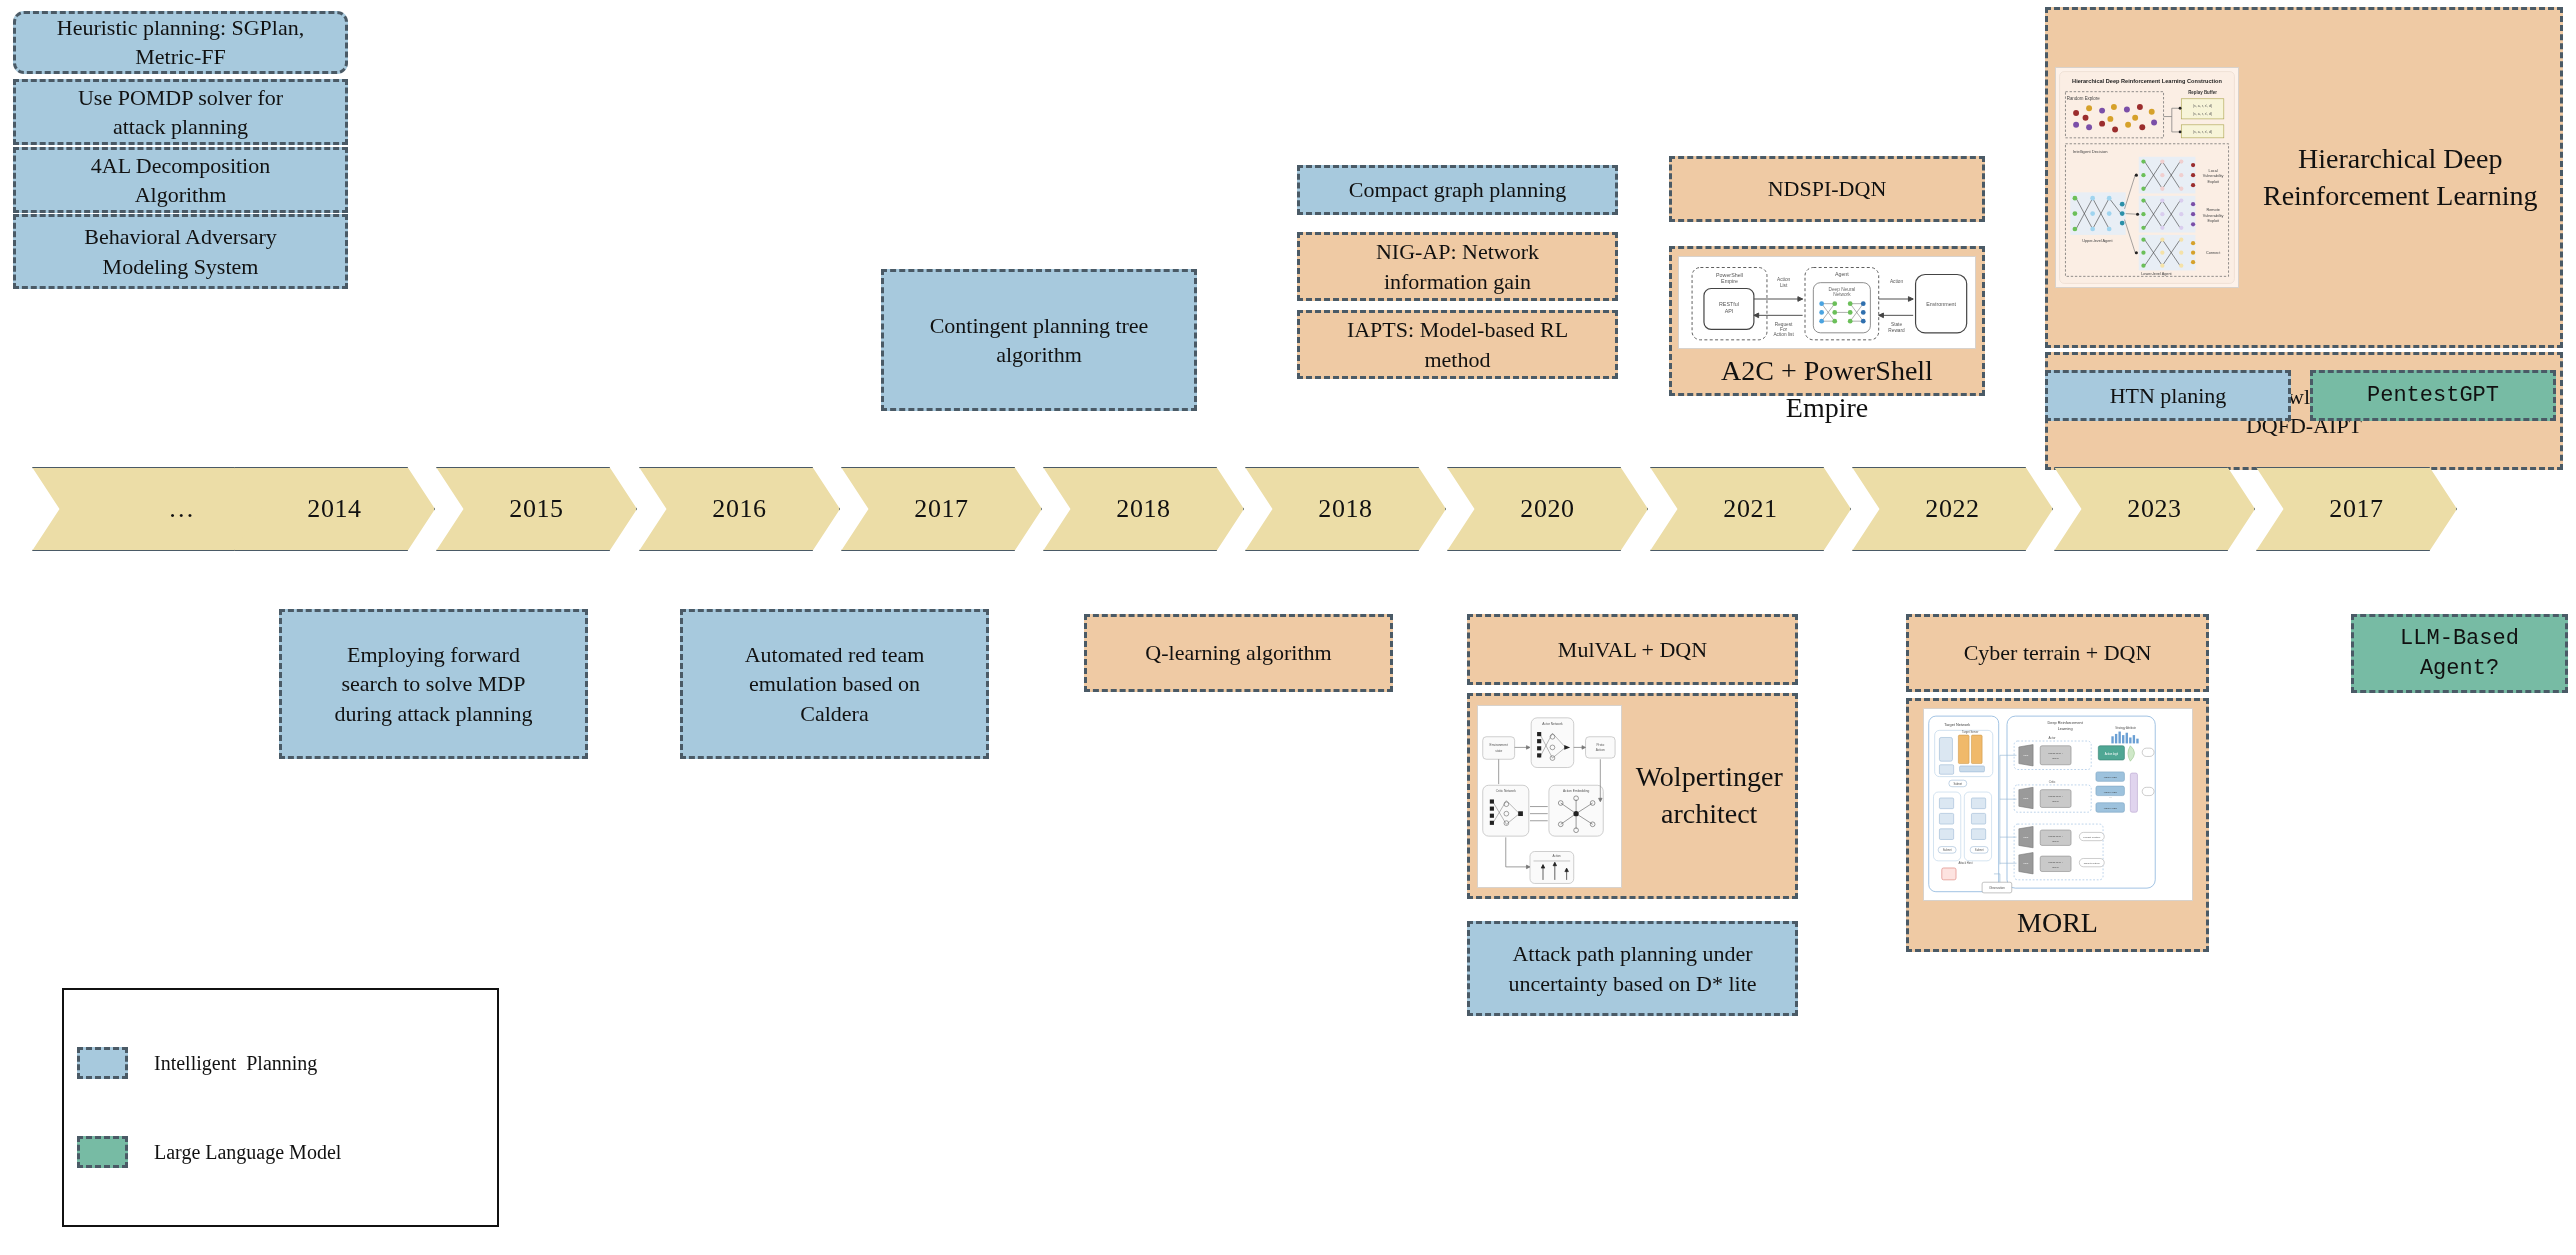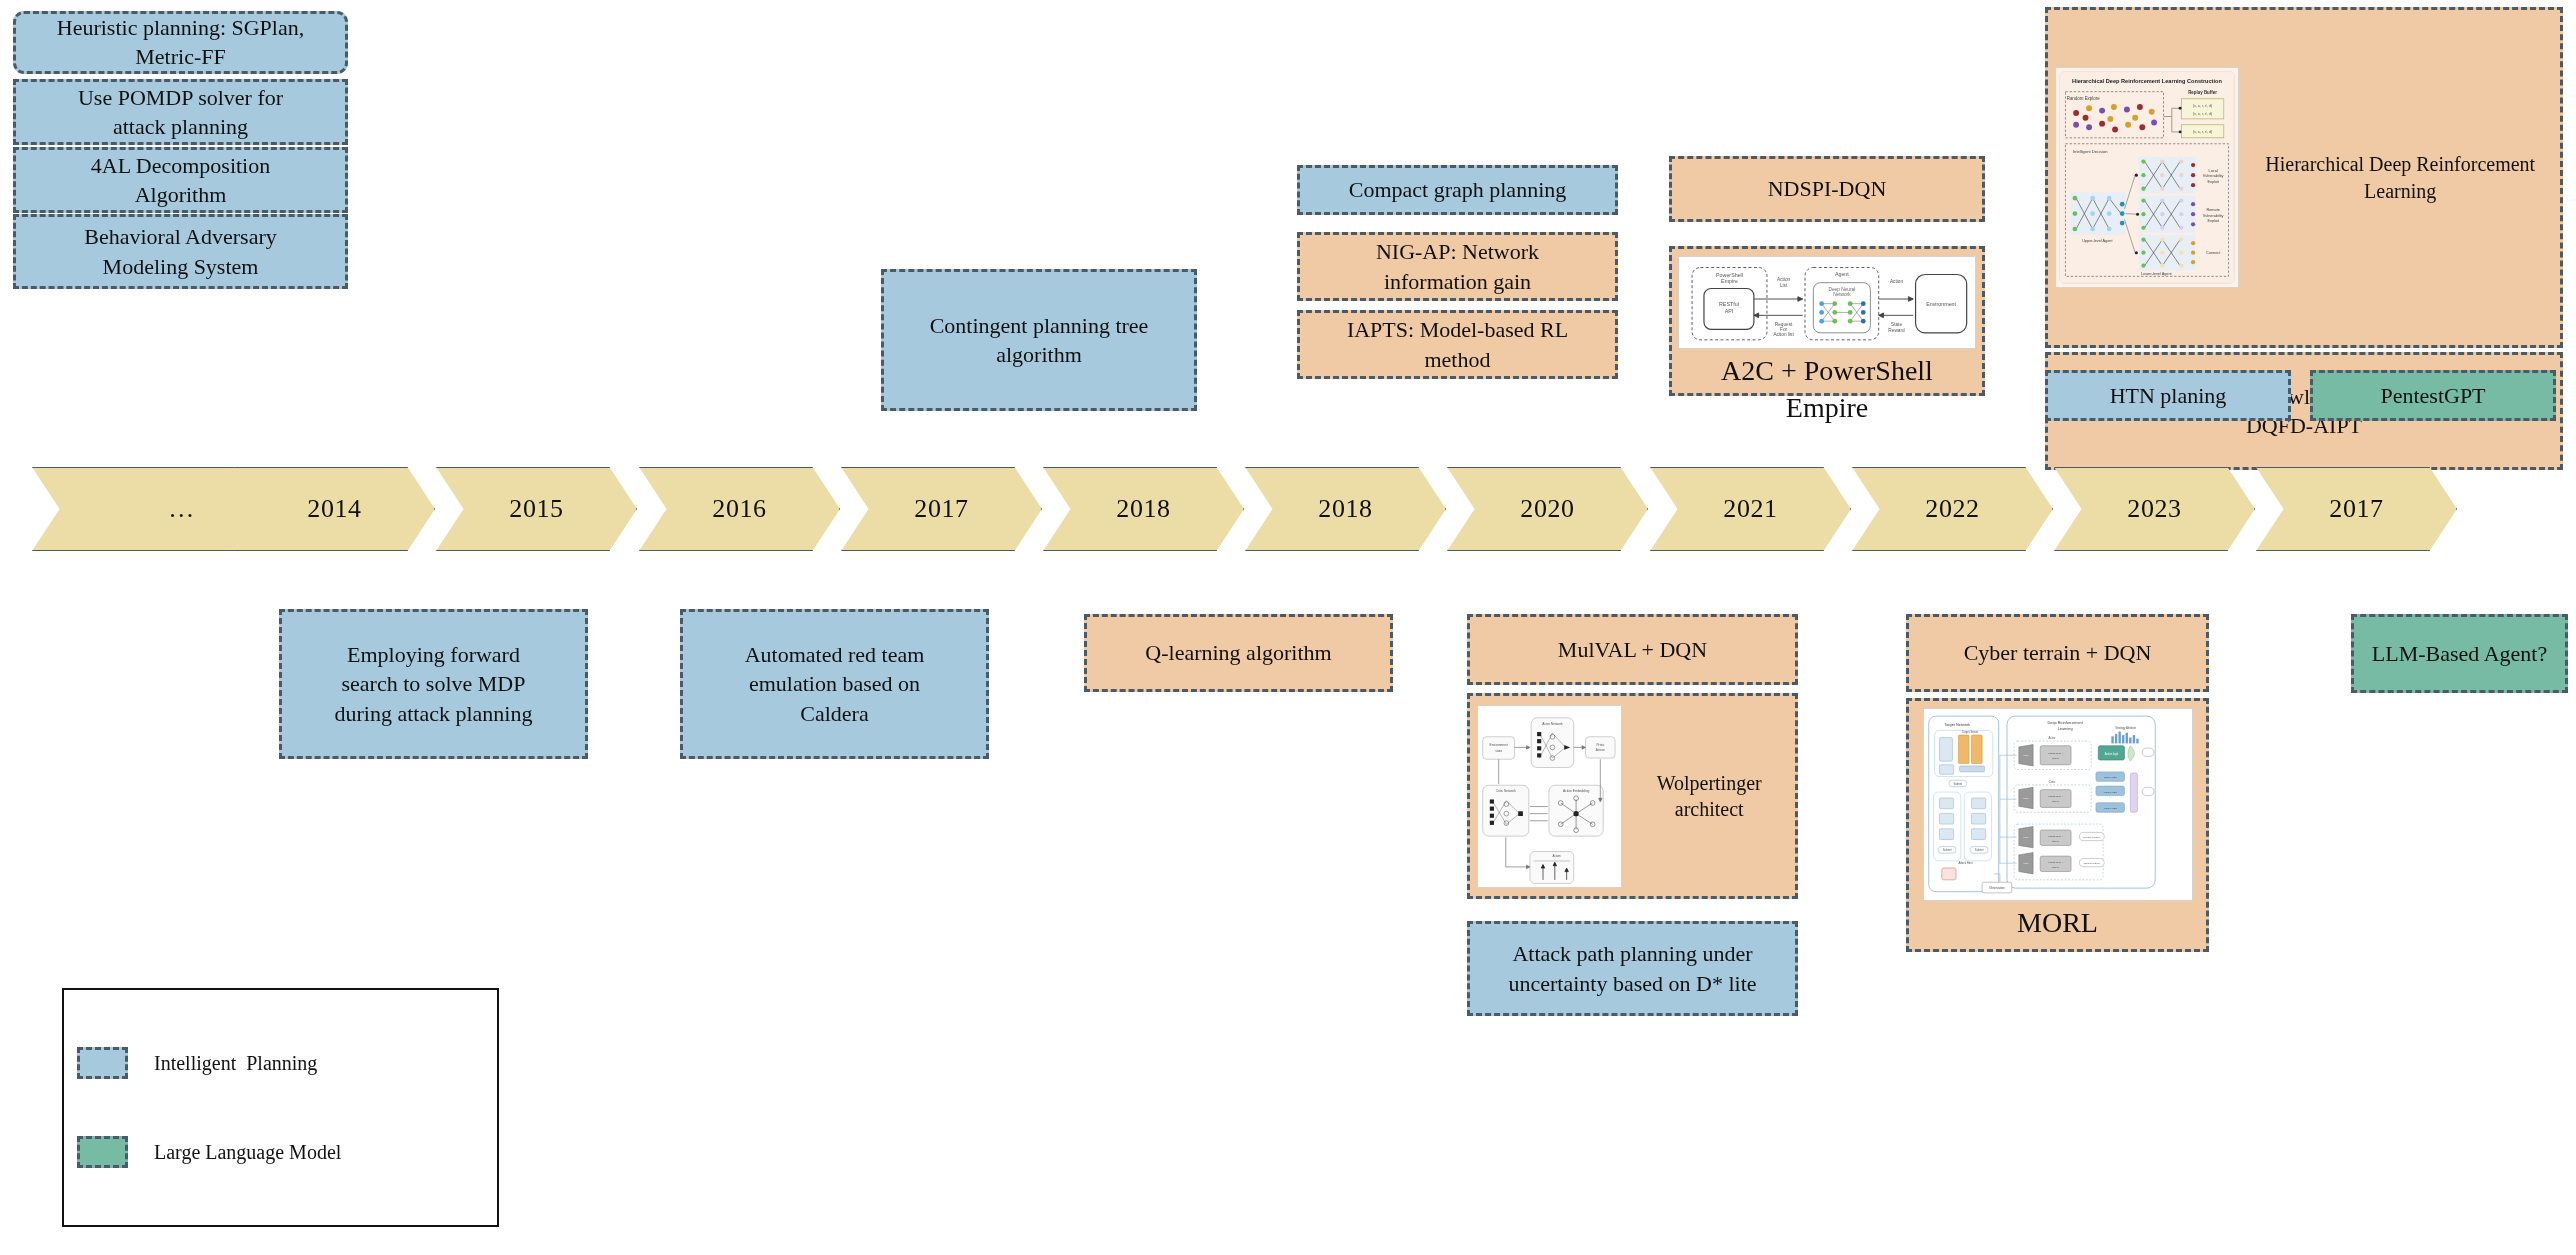--- a/index.html
+++ b/index.html
@@ -24,21 +24,21 @@
     display:flex;
     align-items:center;
     justify-content:center;
     text-align:center;
     line-height:1.32;
     font-size:22px;
     padding:3.6px 8.4px;
   }
   .blue{background:#a7c9dd;}
   .orange{background:#efcaa4;}
-  .green{background:#77bba4;}
+  .green{background:#77bba4;font-family:Liberation Mono, monospace;}
 
   .card .label{display:block;white-space:pre-line;}
 
   
   .card.withpic{
     flex-direction:column;
     justify-content:flex-start;
     padding:7.2px 6px;
   }
   .card.withpic.sidecap{
@@ -50,21 +50,21 @@
   .card.withpic .cap{
     width:100%;
     font-size:28px;
     padding-top:3.6px;
   }
   .card.withpic.sidecap .cap{
     width:auto;
     flex:1;
     padding-top:0;
     padding-left:8.4px;
-    font-size:20px;
+    font-size:28px;
     text-align:center;
   }
 
   
   #timeline{position:absolute;}
   .chev{
     position:absolute;
     top:0;
     height:100%;
     background:#ecdda7;

